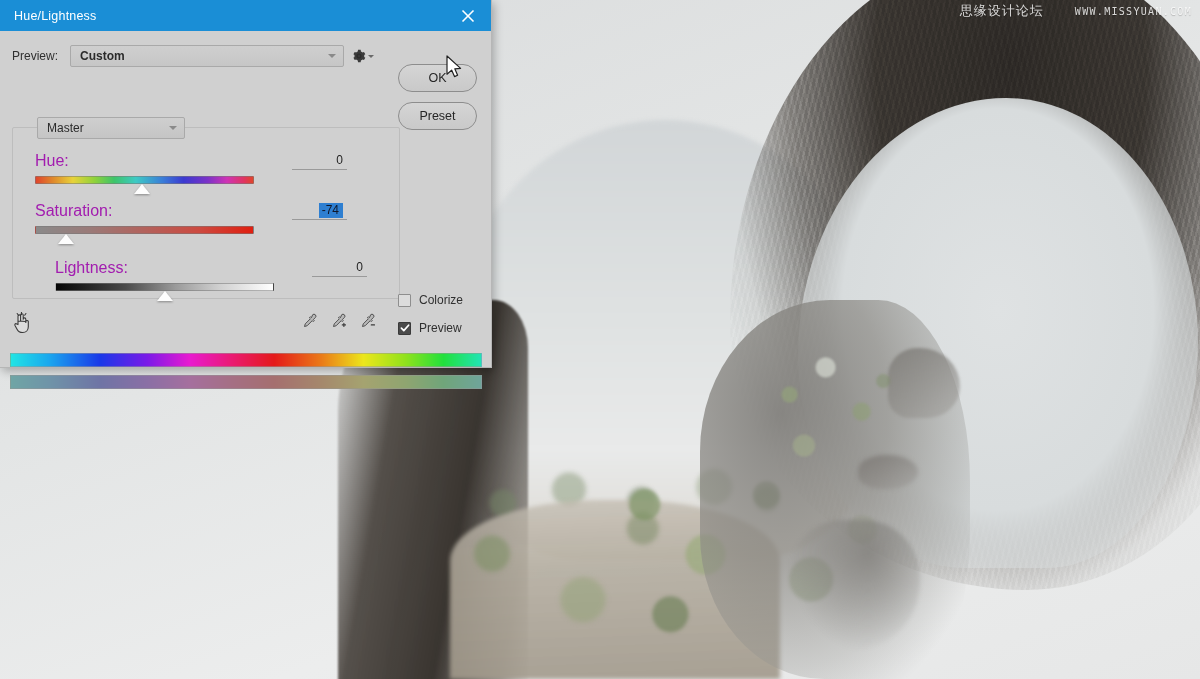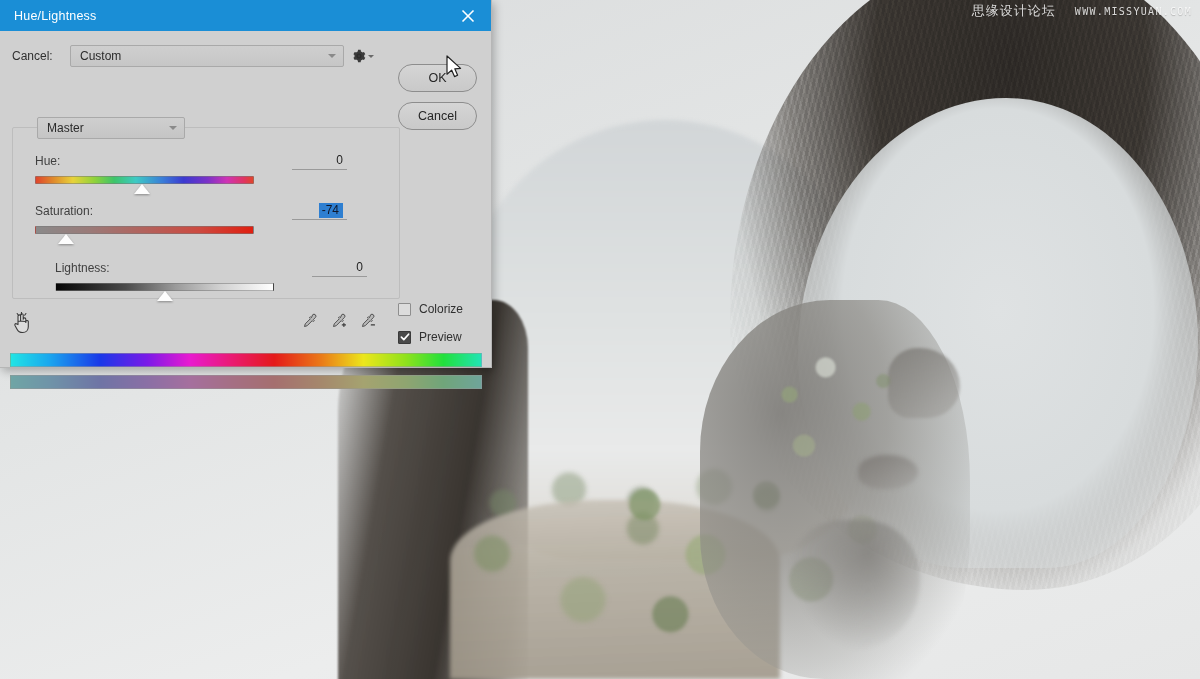--- a/index.html
+++ b/index.html
@@ -161,21 +161,21 @@
       radial-gradient(circle at 52% 68%, rgba(110,128,96,0.45) 0 13px, rgba(0,0,0,0) 16px),
       radial-gradient(circle at 74% 52%, rgba(134,152,116,0.4) 0 16px, rgba(0,0,0,0) 20px),
       radial-gradient(circle at 90% 66%, rgba(120,138,104,0.4) 0 11px, rgba(0,0,0,0) 14px);
     filter: blur(2px);
   }
 
   
   .watermark {
     position: absolute;
     right: 8px; top: 2px;
-    display: flex; align-items: baseline; gap: 7px;
+    display: flex; align-items: baseline; gap: 19px;
     color: rgba(255,255,255,0.82);
     text-shadow: 0 1px 1px rgba(0,0,0,0.22);
     white-space: nowrap;
     user-select: none;
   }
   .wm-cn { font-size: 13px; letter-spacing: 1px; }
   .wm-en { font-size: 10px; letter-spacing: 1.3px; font-family: "DejaVu Sans Mono", monospace; margin-left: 12px; }
 
   
   #dialog {
@@ -226,21 +226,21 @@
     position: relative;
     height: 22px;
     background: linear-gradient(180deg,#cfcfcf,#c6c6c6);
     border: 1px solid #a9a9a9;
     border-radius: 2px;
     display: flex; align-items: center;
     padding: 0 20px 0 9px;
     font-size: 12px; color: #2b2b2b;
     cursor: pointer;
   }
-  .preset-select { width: 274px; }
+  .preset-select { width: 274px; font-weight: bold; }
   .caret {
     position: absolute; right: 7px; top: 50%;
     transform: translateY(-50%);
     width: 0; height: 0;
     border-left: 4px solid transparent;
     border-right: 4px solid transparent;
     border-top: 4px solid #8a8a8a;
   }
   .gear-btn {
     margin-left: 8px;
@@ -285,21 +285,21 @@
   .slider-group { position: absolute; left: 22px; width: 330px; }
   .sl-hue  { top: 24px; }
   .sl-sat  { top: 74px; }
   .sl-lig  { top: 131px; margin-left: 20px; }
 
   .sl-head {
     display: flex; align-items: center;
     height: 18px;
     position: relative;
   }
-  .sl-label { font-size: 12px; color: #404040; }
+  .sl-label { font-size: 16px; color: #a21caf; }
   .sl-field {
     position: absolute;
     right: 18px; top: -1px;
     width: 55px; height: 19px;
     display: flex; align-items: center; justify-content: flex-end;
     padding-right: 4px;
     border-bottom: 1px solid #9a9a9a;
     font-size: 12px; color: #1f1f1f;
     cursor: text;
   }
@@ -358,21 +358,21 @@
   .tat-icon { cursor: pointer; }
   .droppers {
     position: absolute; right: 8px; top: 4px;
     display: flex; gap: 12px;
   }
   .dropper { cursor: pointer; }
 
   
   .chk-col {
     position: absolute;
-    left: 398px; top: 271px;
+    left: 398px; top: 262px;
     display: flex; flex-direction: column; gap: 14px;
   }
   .chk-row { display: flex; align-items: center; gap: 8px; cursor: pointer; }
   .chk-box {
     width: 13px; height: 13px;
     border: 1px solid #8e8e8e;
     border-radius: 1px;
     background: #dcdcdc;
     display: flex; align-items: center; justify-content: center;
   }
@@ -443,37 +443,37 @@
         <svg width="14" height="14" viewBox="0 0 14 14">
           <line x1="1.5" y1="1.5" x2="12.5" y2="12.5" stroke="#ffffff" stroke-width="1.6"></line>
           <line x1="12.5" y1="1.5" x2="1.5" y2="12.5" stroke="#ffffff" stroke-width="1.6"></line>
         </svg>
       </div>
     </div>
 
     <div class="dlg-body">
 
       <div class="preset-row">
-        <span class="lbl preset-label">Cancel:</span>
+        <span class="lbl preset-label">Preview:</span>
         <div class="select-box preset-select">
           <span>Custom</span>
           <span class="caret"></span>
         </div>
         <div class="gear-btn">
           <svg width="14" height="14" viewBox="0 0 16 16">
             <path d="M8 5.1a2.9 2.9 0 1 0 0 5.8 2.9 2.9 0 0 0 0-5.8zm0 4.3a1.4 1.4 0 1 1 0-2.8 1.4 1.4 0 0 1 0 2.8z" fill="#2e2e2e"></path>
             <path d="M14 8c0-.4 0-.8-.1-1.1l1.3-1-1.5-2.6-1.6.6a5.7 5.7 0 0 0-1.9-1.1L9.9.9H6.9L6.6 2.8a5.7 5.7 0 0 0-1.9 1.1l-1.6-.6L1.6 5.9l1.3 1A6.4 6.4 0 0 0 2.8 8c0 .4 0 .8.1 1.1l-1.3 1 1.5 2.6 1.6-.6c.56.47 1.2.84 1.9 1.1l.3 1.9h3l.3-1.9c.7-.26 1.34-.63 1.9-1.1l1.6.6 1.5-2.6-1.3-1c.07-.36.1-.73.1-1.1z" fill="#2e2e2e" opacity="0.92"></path>
           </svg>
           <span style="width:0;height:0;border-left:3px solid transparent;border-right:3px solid transparent;border-top:3px solid #6a6a6a;"></span>
         </div>
       </div>
 
       <div class="btn-col">
         <div class="pill-btn">OK</div>
-        <div class="pill-btn">Cancel</div>
+        <div class="pill-btn">Preset</div>
       </div>
 
       <div class="fieldset">
         <div class="select-box channel-select">
           <span>Master</span>
           <span class="caret"></span>
         </div>
 
         <div class="slider-group sl-hue">
           <div class="sl-head">

